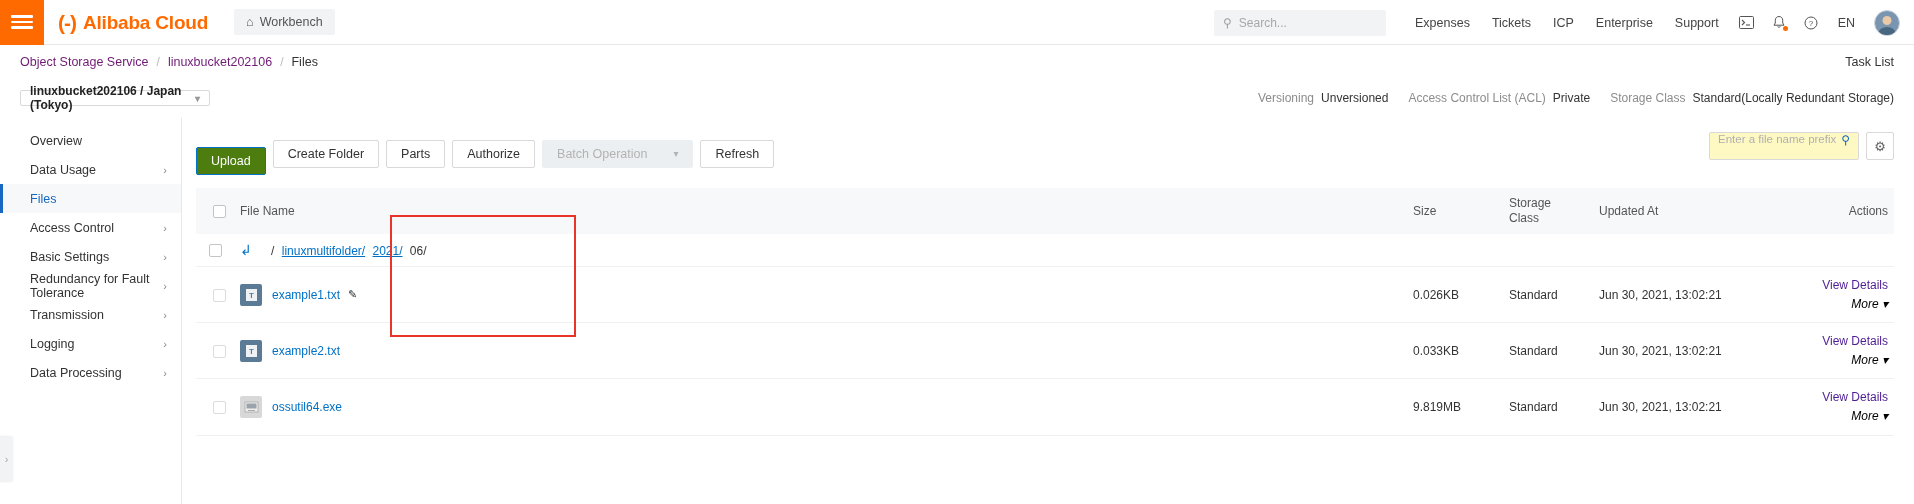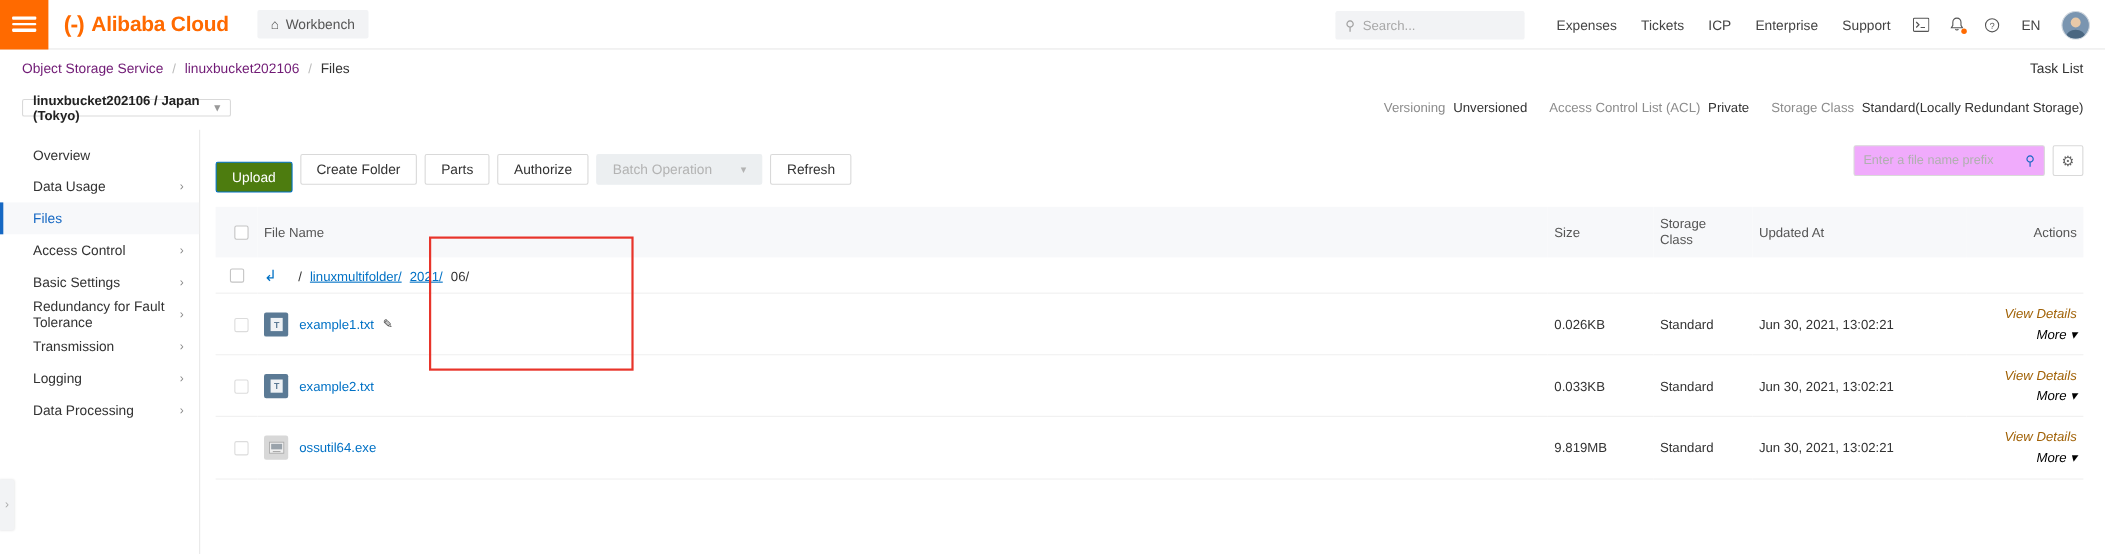--- a/index.html
+++ b/index.html
@@ -193,24 +193,24 @@
   }
   .btn.disabled {
     background: #eceff1; border-color: #eceff1; color: #b3b3b3;
     cursor: not-allowed; gap: 26px;
   }
   .toolbar-right {
     position: absolute; right: 0; top: 0;
     display: flex; align-items: center; gap: 7px;
   }
   .prefix-search {
-    width: 174px; height: 28px;
+    width: 150px; height: 28px;
     border: 1px solid #d9d9d9; border-radius: 2px;
-    display: flex; align-items: center; padding: 0 8px;
-    background: #f0abfc;
+    display: flex; align-items: flex-start; padding: 0 8px;
+    background: #fef9c3;
   }
   .prefix-search input {
     border: none; outline: none; background: transparent;
     font-size: 11.5px; color: #333; width: 100%;
     font-family: "Liberation Sans", sans-serif;
   }
   .prefix-search input::placeholder { color: #b0b0b0; }
   .icon-btn {
     width: 28px; height: 28px;
     border: 1px solid #d9d9d9; border-radius: 2px;
@@ -256,21 +256,21 @@
     display: inline-flex; align-items: center; justify-content: center;
     vertical-align: middle; margin-right: 10px;
     flex: 0 0 22px;
   }
   .fileicon.txt { background: #5b7a95; color: #fff; font-size: 11px; font-weight: bold; }
   .fileicon.exe { background: #d8d8d8; color: #777; font-size: 10px; }
   .namecell { display: flex; align-items: center; }
   .fname { color: #0071c5; cursor: pointer; font-size: 12px; }
   .pencil { margin-left: 8px; color: #333; font-size: 11px; cursor: pointer; }
 
-  .act-link { color: #a16207; cursor: pointer; font-size: 12px; display: block; line-height: 1.55; font-style: italic; }
+  .act-link { color: #4c1d95; cursor: pointer; font-size: 12px; display: block; line-height: 1.55; }
   .act-more { color: #000000; cursor: pointer; font-size: 12px; display: block; line-height: 1.55; font-style: italic; }
 
   
   .annot {
     position: absolute;
     border: 2px solid #e8342a;
     pointer-events: none;
     left: 208px; top: 97px; width: 186px; height: 122px;
     z-index: 30;
   }

